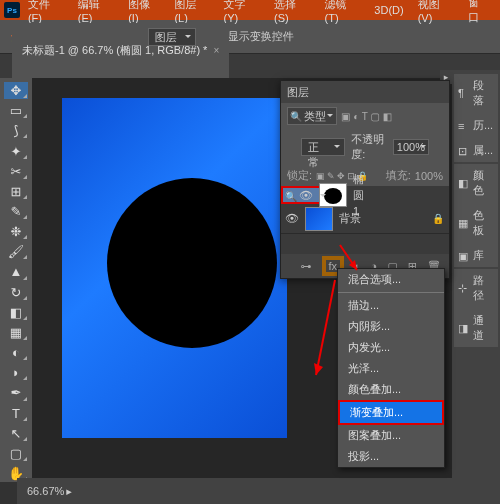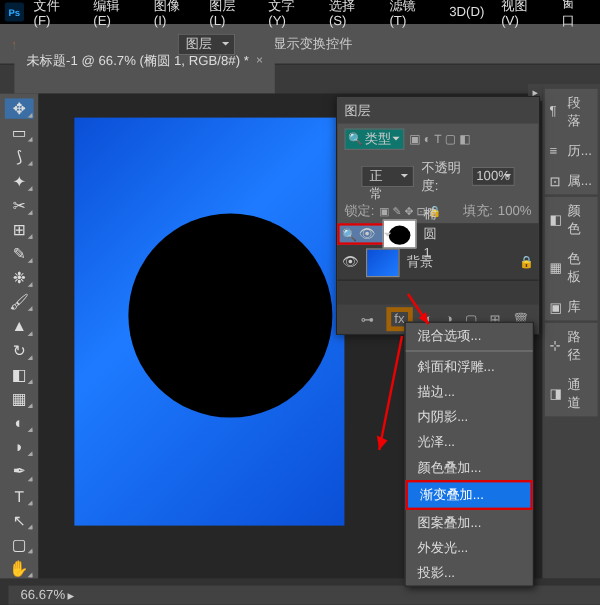--- a/index.html
+++ b/index.html
@@ -1,17 +1,17 @@
 <!DOCTYPE html>
 <html><head>
 <meta charset="utf-8">
 <style>
 *{margin:0;padding:0;box-sizing:border-box;font-family:"Microsoft YaHei",sans-serif;font-size:11px;user-select:none}
 body{background:#323232;width:500px;height:504px;overflow:hidden;position:relative;color:#ccc}
-.menubar{height:20px;background:#000000;display:flex;align-items:center;padding:0 4px;gap:2px}
+.menubar{height:20px;background:#c2410c;display:flex;align-items:center;padding:0 4px;gap:2px}
 .menubar .logo{width:16px;height:16px;background:#001e36;color:#31a8ff;display:flex;align-items:center;justify-content:center;font-size:8px;font-weight:bold;border-radius:2px}
 .menubar .item{padding:2px 6px;color:#ddd;font-size:11px}
 .optbar{height:34px;background:#535353;display:flex;align-items:center;padding:0 8px;gap:10px;border-bottom:1px solid #2a2a2a}
 .home-icon{width:18px;height:18px;display:flex;align-items:center;justify-content:center}
 .move-icon{font-size:14px;color:#ddd}
 .chk{width:12px;height:12px;border:1px solid #888;background:#444}
 .chk.on::after{content:"✓";color:#ddd;font-size:9px;display:block;line-height:10px;text-align:center}
 .dd{background:#3a3a3a;border:1px solid #666;padding:1px 18px 1px 6px;position:relative;height:18px;line-height:15px}
 .dd::after{content:"";position:absolute;right:4px;top:6px;border:3px solid transparent;border-top-color:#ccc}
 .tabbar{height:24px;background:#3a3a3a;display:flex;align-items:flex-end;padding-left:12px}
@@ -24,21 +24,21 @@
 .tool .tri{position:absolute;right:1px;bottom:1px;border:2px solid transparent;border-right-color:#aaa;border-bottom-color:#aaa;width:0;height:0}
 .canvas{position:absolute;top:20px;left:30px;width:225px;height:340px;background:linear-gradient(135deg,#0a4fd6 0%,#1e7bff 40%,#0a4fd6 100%)}
 .circle{position:absolute;top:80px;left:45px;width:170px;height:170px;background:#000;border-radius:50%}
 .rightstrip{position:absolute;top:70px;right:0;width:48px;bottom:22px;background:#424242;display:flex;flex-direction:column;gap:2px;padding:4px 2px}
 .rg{background:#535353;padding:3px 2px;display:flex;flex-direction:column;gap:8px}
 .rb{display:flex;align-items:center;gap:3px;padding:1px 2px;font-size:10px}
 .rb svg,.rb .ic{width:12px;height:12px;flex-shrink:0}
 .layers{position:absolute;top:80px;right:50px;width:170px;background:#535353;border:1px solid #222;box-shadow:0 2px 8px rgba(0,0,0,.5)}
 .layers .hdr{height:22px;display:flex;align-items:center;padding:0 6px;background:#424242;font-size:11px}
 .layers .row1{display:flex;align-items:center;padding:4px 6px;gap:4px}
-.layers .sel{background:#0f766e;border:1px solid #666;width:50px;height:18px;position:relative;padding-left:16px;line-height:16px}
+.layers .sel{background:#404040;border:1px solid #666;width:50px;height:18px;position:relative;padding-left:16px;line-height:16px}
 .layers .sel::before{content:"🔍";position:absolute;left:2px;top:1px;font-size:10px}
 .layers .sel::after{content:"";position:absolute;right:3px;top:6px;border:3px solid transparent;border-top-color:#ccc}
 .filtericons{display:flex;gap:6px;color:#aaa;font-size:10px}
 .layers .row2{display:flex;align-items:center;padding:3px 20px;gap:6px;font-size:10px}
 .layers .row2 .dd{width:50px}
 .layers .row2 .pct{width:42px;background:#3a3a3a;border:1px solid #666;height:16px;line-height:14px;padding:0 3px;position:relative}
 .layers .row2 .pct::after{content:"";position:absolute;right:2px;top:5px;border:3px solid transparent;border-top-color:#ccc}
 .layers .row3{display:flex;align-items:center;padding:3px 6px;gap:4px;font-size:10px;color:#aaa}
 .lockicons{display:flex;gap:4px;font-size:9px}
 .layerlist{background:#3a3a3a}
@@ -51,21 +51,21 @@
 .lname{flex:1;font-size:11px}
 .lock{font-size:10px;color:#aaa}
 .layerfoot{height:24px;display:flex;align-items:center;justify-content:flex-end;gap:10px;padding:0 8px;background:#424242;color:#aaa;font-size:11px}
 .fxbtn{border:4px solid #a16207;padding:0 3px}
 .fxmenu{position:absolute;top:268px;right:55px;width:108px;background:#535353;border:1px solid #222;box-shadow:2px 2px 6px rgba(0,0,0,.6);z-index:10}
 .fxmenu .mi{padding:3px 10px;font-size:11px;color:#ddd}
 .fxmenu .sep{height:1px;background:#777;margin:2px 0}
 .fxmenu .mi.hl{background:#1473e6;border:2px solid #d00;color:#fff}
 .arrow1{position:absolute;top:240px;right:135px;z-index:20;pointer-events:none}
 .arrow2{position:absolute;top:275px;right:160px;z-index:20;pointer-events:none}
-.statusbar{position:absolute;bottom:0;left:7px;right:0;height:16px;background:#424242;display:flex;align-items:center;padding:0 10px;gap:2px;font-size:10px;color:#ccc}
+.statusbar{position:absolute;bottom:0;left:17px;right:0;height:26px;background:#424242;display:flex;align-items:center;padding:0 10px;gap:2px;font-size:10px;color:#ccc}
 .expand{position:absolute;top:70px;right:48px;width:12px;height:14px;background:#424242;display:flex;align-items:center;justify-content:center;font-size:9px}
 </style>
 </head>
 <body>
 
 <div class="menubar">
   <div class="logo">Ps</div>
   <div class="item">文件(F)</div>
   <div class="item">编辑(E)</div>
   <div class="item">图像(I)</div>
@@ -205,28 +205,27 @@
     <span>◑</span>
     <span>▢</span>
     <span>⊞</span>
     <span>🗑</span>
   </div>
 </div>
 
 <div class="fxmenu">
   <div class="mi">混合选项...</div>
   <div class="sep"></div>
-  <div class="mi">斜面和浮雕...</div>
   <div class="mi">描边...</div>
   <div class="mi">内阴影...</div>
+  <div class="mi">内发光...</div>
   <div class="mi">光泽...</div>
   <div class="mi">颜色叠加...</div>
   <div class="mi hl">渐变叠加...</div>
   <div class="mi">图案叠加...</div>
-  <div class="mi">外发光...</div>
   <div class="mi">投影...</div>
 </div>
 
 <svg class="arrow1" width="30" height="40">
   <line x1="5" y1="5" x2="22" y2="30" stroke="#e00" stroke-width="2"></line>
   <polygon points="22,30 14,25 20,20" fill="#e00"></polygon>
 </svg>
 <svg class="arrow2" width="30" height="110">
   <line x1="25" y1="5" x2="6" y2="100" stroke="#e00" stroke-width="2"></line>
   <polygon points="6,100 4,88 13,92" fill="#e00"></polygon>

